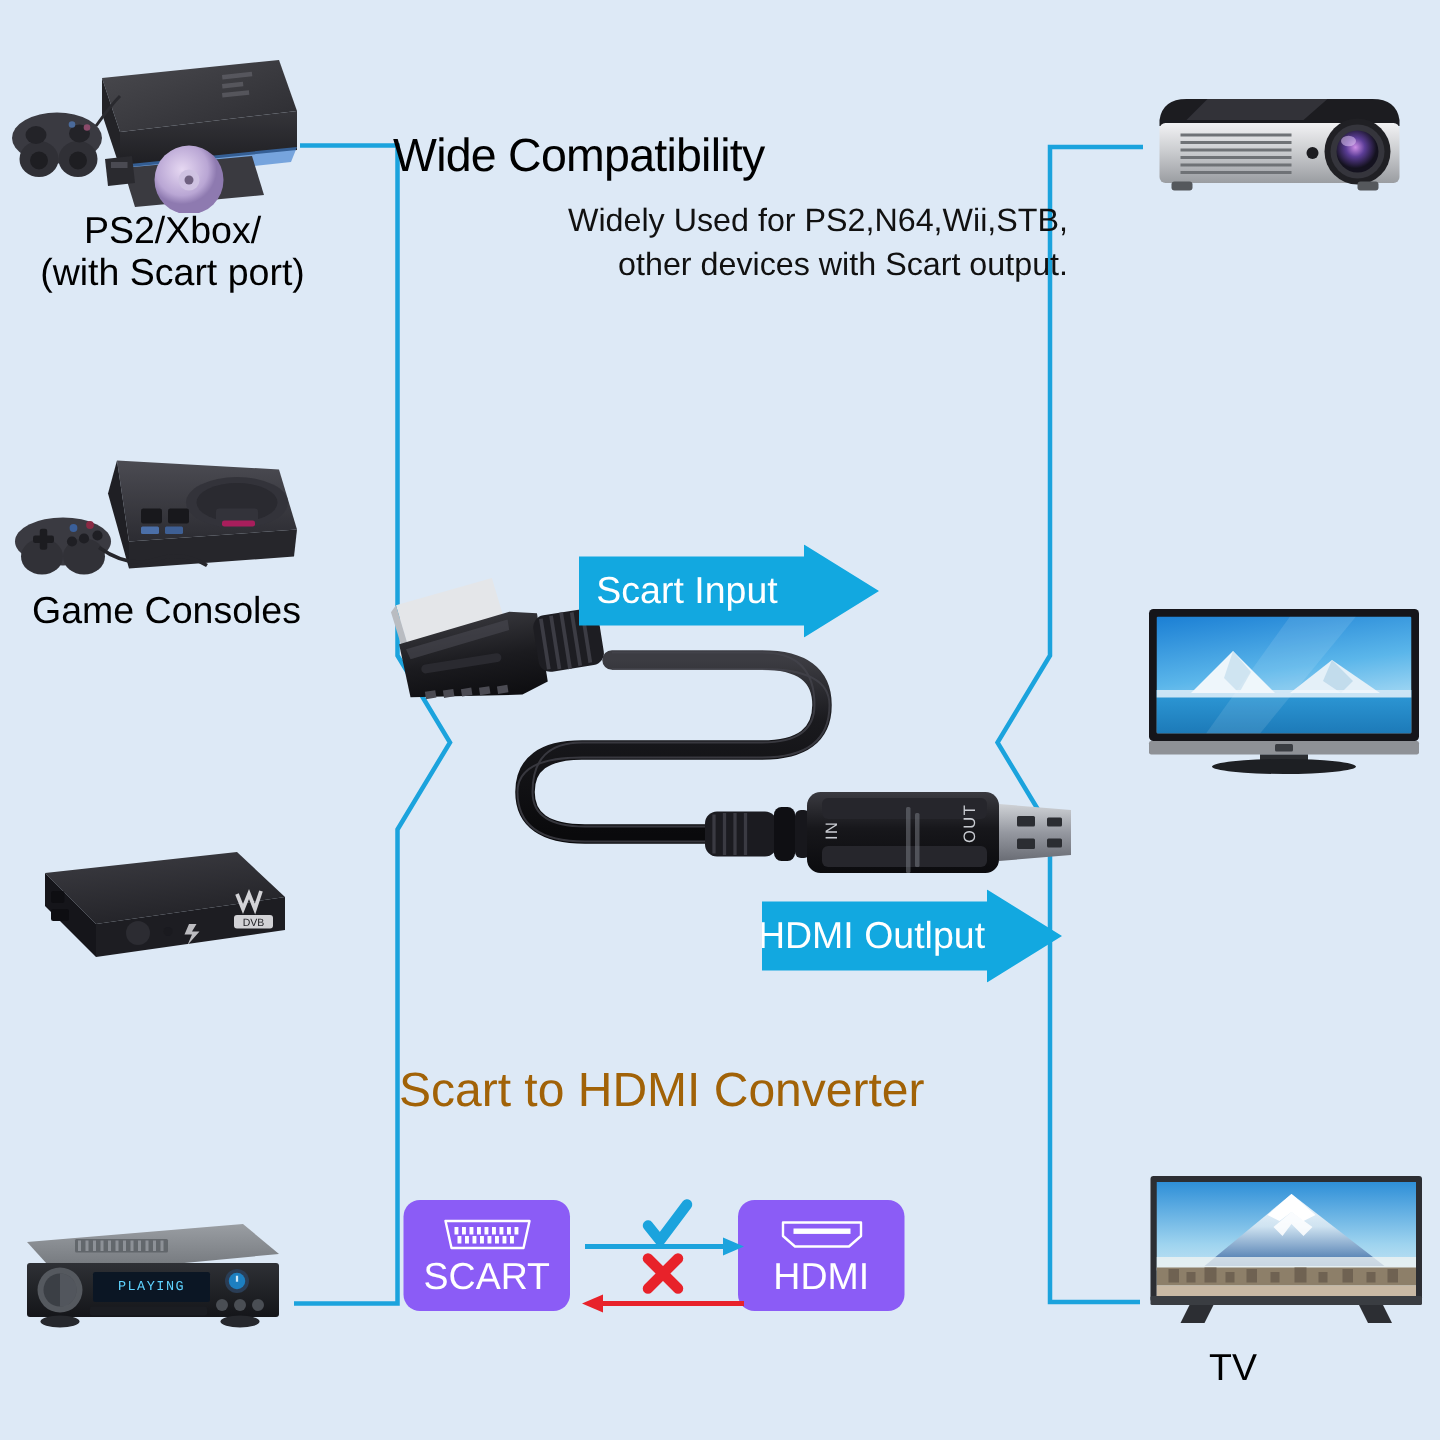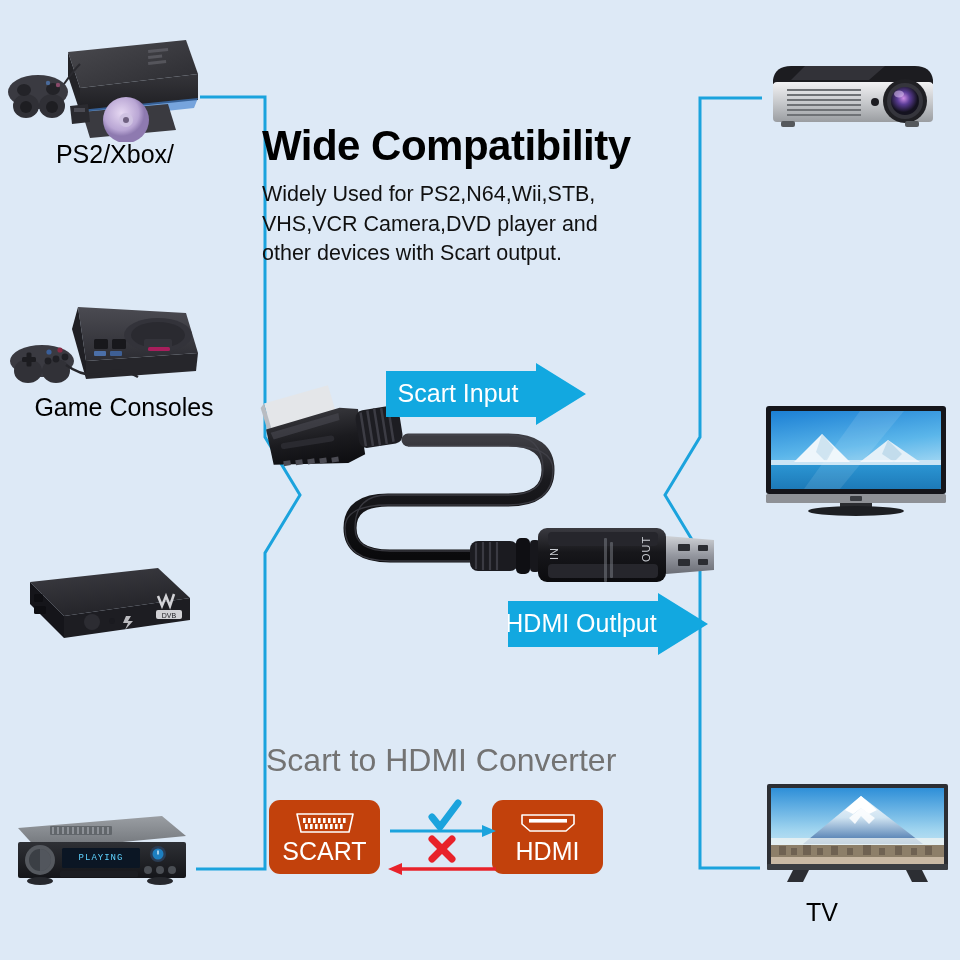--- a/index.html
+++ b/index.html
@@ -14,53 +14,52 @@
     width: 960px; height: 960px;
     background: #dde9f6;
   }
   .abs { position: absolute; }
 
   
   #headline {
     left: 262px; top: 88px; width: 450px;
   }
   #headline .title {
-    font-size: 42px; font-weight: bold; color: #000;
+    font-size: 31px; font-weight: normal; color: #000;
     letter-spacing: -0.5px; line-height: 1.05;
     white-space: nowrap;
-    margin-top: 36px;
   }
   #headline .body {
     margin-top: 12px;
-    font-size: 21.5px; color: #111; line-height: 1.38;
+    font-size: 21.5px; color: #111; line-height: 1.38; text-align: right;
   }
 
   
   .dev-label {
     font-size: 25px; color: #000; text-align: center;
     line-height: 1.12; white-space: nowrap;
   }
 
   
   #brackets { left: 0; top: 0; width: 960px; height: 960px; }
 
   
   .arrow-banner { display: block; }
   .arrow-text {
     fill: #ffffff; font-family: "Liberation Sans", sans-serif;
     font-size: 25px;
   }
 
   
   #converter-title {
-    left: 266px; top: 742px;
-    font-size: 32px; color: #737373; white-space: nowrap;
+    left: 266px; top: 708px;
+    font-size: 32px; color: #a16207; white-space: nowrap;
   }
   .port-badge {
-    border-radius: 11px; background: #c2410c;
+    border-radius: 11px; background: #8b5cf6;
     display: flex; flex-direction: column;
     align-items: center; justify-content: center;
   }
   .port-badge .badge-label {
     color: #ffffff; font-size: 25px; line-height: 1;
     margin-top: 3px;
   }
   #scart-badge { left: 269px; top: 800px; width: 111px; height: 74px; }
   #hdmi-badge  { left: 492px; top: 800px; width: 111px; height: 74px; }
 
@@ -95,21 +94,20 @@
 
     <path d="M 265 386 L 224 386" fill="none" stroke="#1ba3dd" stroke-width="0"></path>
 
     <path d="M 762 98 L 700 98 L 700 437 L 665 495 L 700 553 L 700 868 L 760 868" fill="none" stroke="#1ba3dd" stroke-width="3"></path>
   </svg>
 
   <div class="abs" id="headline">
     <div class="title">Wide Compatibility</div>
     <div class="body">
       <div>Widely Used for PS2,N64,Wii,STB,</div>
-      <div>VHS,VCR Camera,DVD player and</div>
       <div>other devices with Scart output.</div>
     </div>
   </div>
 
   <svg class="photo" id="ps2-art" viewBox="0 0 196 112">
     <defs>
       <linearGradient id="ps2top" x1="0" y1="0" x2="1" y2="1">
         <stop offset="0" stop-color="#4a4a4f"></stop>
           <stop offset="1" stop-color="#2b2b30"></stop>
       </linearGradient>
@@ -154,20 +152,21 @@
       <circle cx="18" cy="77" r="6" fill="#1e1e22"></circle>
       <circle cx="44" cy="77" r="6" fill="#1e1e22"></circle>
       <circle cx="50" cy="55" r="2.2" fill="#8a4a6a"></circle>
       <circle cx="40" cy="53" r="2.2" fill="#4a6a9a"></circle>
 
       <path d="M 56 54 Q 66 40 72 34" stroke="#2a2a2f" stroke-width="2" fill="none"></path>
     </g>
   </svg>
   <div class="abs dev-label" style="left:0; top:140px; width:230px;">
     <div>PS2/Xbox/</div>
+    <div>(with Scart port)</div>
   </div>
 
   <svg class="photo" id="console-art" viewBox="0 0 200 105">
     <defs>
       <linearGradient id="cgtop" x1="0" y1="0" x2="0" y2="1">
         <stop offset="0" stop-color="#4b4b52"></stop>
           <stop offset="1" stop-color="#2c2c32"></stop>
       </linearGradient>
     </defs>
 
@@ -195,21 +194,21 @@
 
       <circle cx="48" cy="64" r="3.4" fill="#1f1f24"></circle>
       <circle cx="57" cy="62" r="3.4" fill="#1f1f24"></circle>
       <circle cx="40" cy="66" r="3.4" fill="#1f1f24"></circle>
       <circle cx="41" cy="57" r="2.6" fill="#3a5f9a"></circle>
       <circle cx="52" cy="55" r="2.6" fill="#8a2a44"></circle>
 
       <path d="M 58 70 Q 78 84 96 78 T 130 82" stroke="#26262b" stroke-width="2.4" fill="none"></path>
     </g>
   </svg>
-  <div class="abs dev-label" style="left:13px; top:393px; width:222px;">
+  <div class="abs dev-label" style="left:0; top:393px; width:222px;">
     <div>Game Consoles</div>
   </div>
 
   <svg class="photo" id="stb-art" viewBox="0 0 188 92">
     <defs>
       <linearGradient id="stbtop" x1="0" y1="0" x2="0.4" y2="1">
         <stop offset="0" stop-color="#3d3d43"></stop>
           <stop offset="1" stop-color="#232328"></stop>
       </linearGradient>
     </defs>

